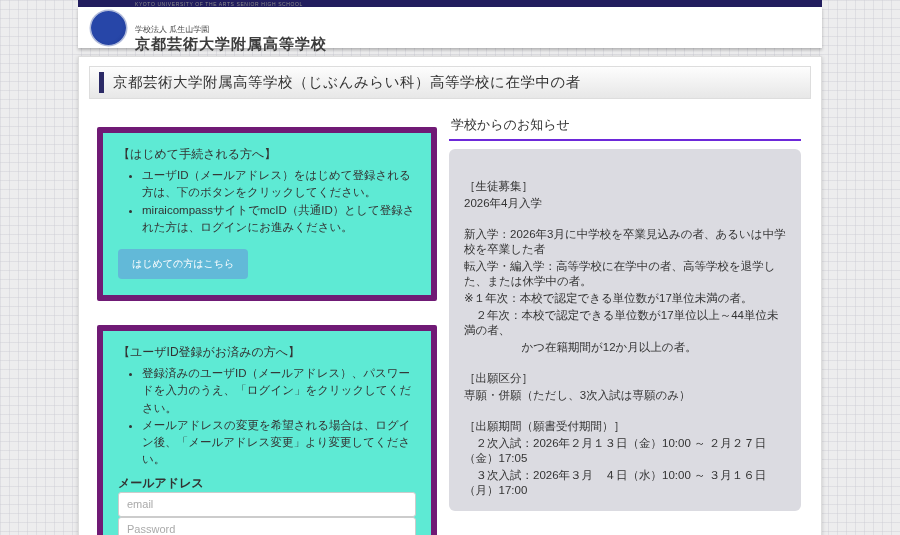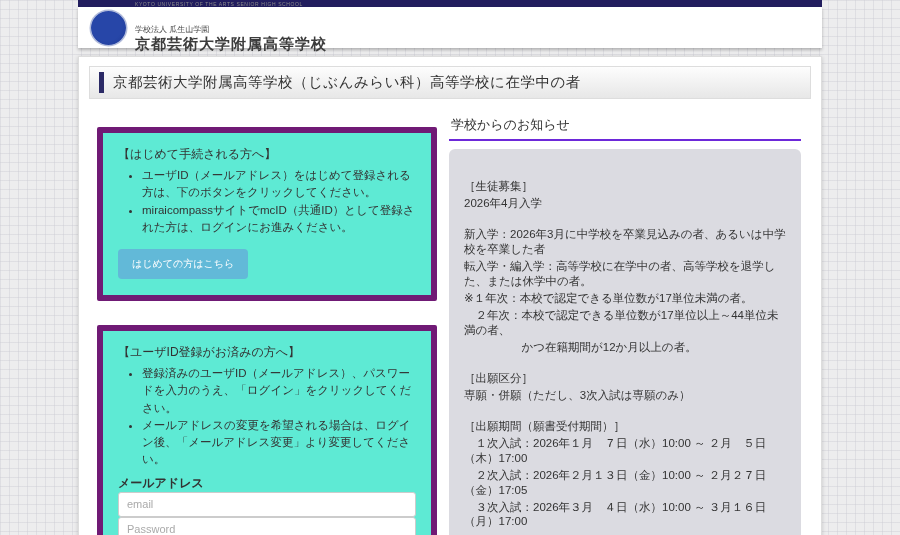--- a/index.html
+++ b/index.html
@@ -146,21 +146,20 @@
               <div>新入学：2026年3月に中学校を卒業見込みの者、あるいは中学校を卒業した者</div>
               <div>転入学・編入学：高等学校に在学中の者、高等学校を退学した、または休学中の者。</div>
               <div>※１年次：本校で認定できる単位数が17単位未満の者。</div>
               <div>　２年次：本校で認定できる単位数が17単位以上～44単位未満の者、</div>
               <div>　　　　　かつ在籍期間が12か月以上の者。</div>
               <div class="blank-line"></div>
               <div>［出願区分］</div>
               <div>専願・併願（ただし、3次入試は専願のみ）</div>
               <div class="blank-line"></div>
               <div>［出願期間（願書受付期間）］</div>
-              <div>　１次入試：2026年１月　７日（水）10:00 ～ ２月　５日（木）17:00</div>
               <div>　２次入試：2026年２月１３日（金）10:00 ～ ２月２７日（金）17:05</div>
               <div>　３次入試：2026年３月　４日（水）10:00 ～ ３月１６日（月）17:00</div>
             </div>
         </div>
 
       </div>
     </main>
   </div>
 </div>
 

